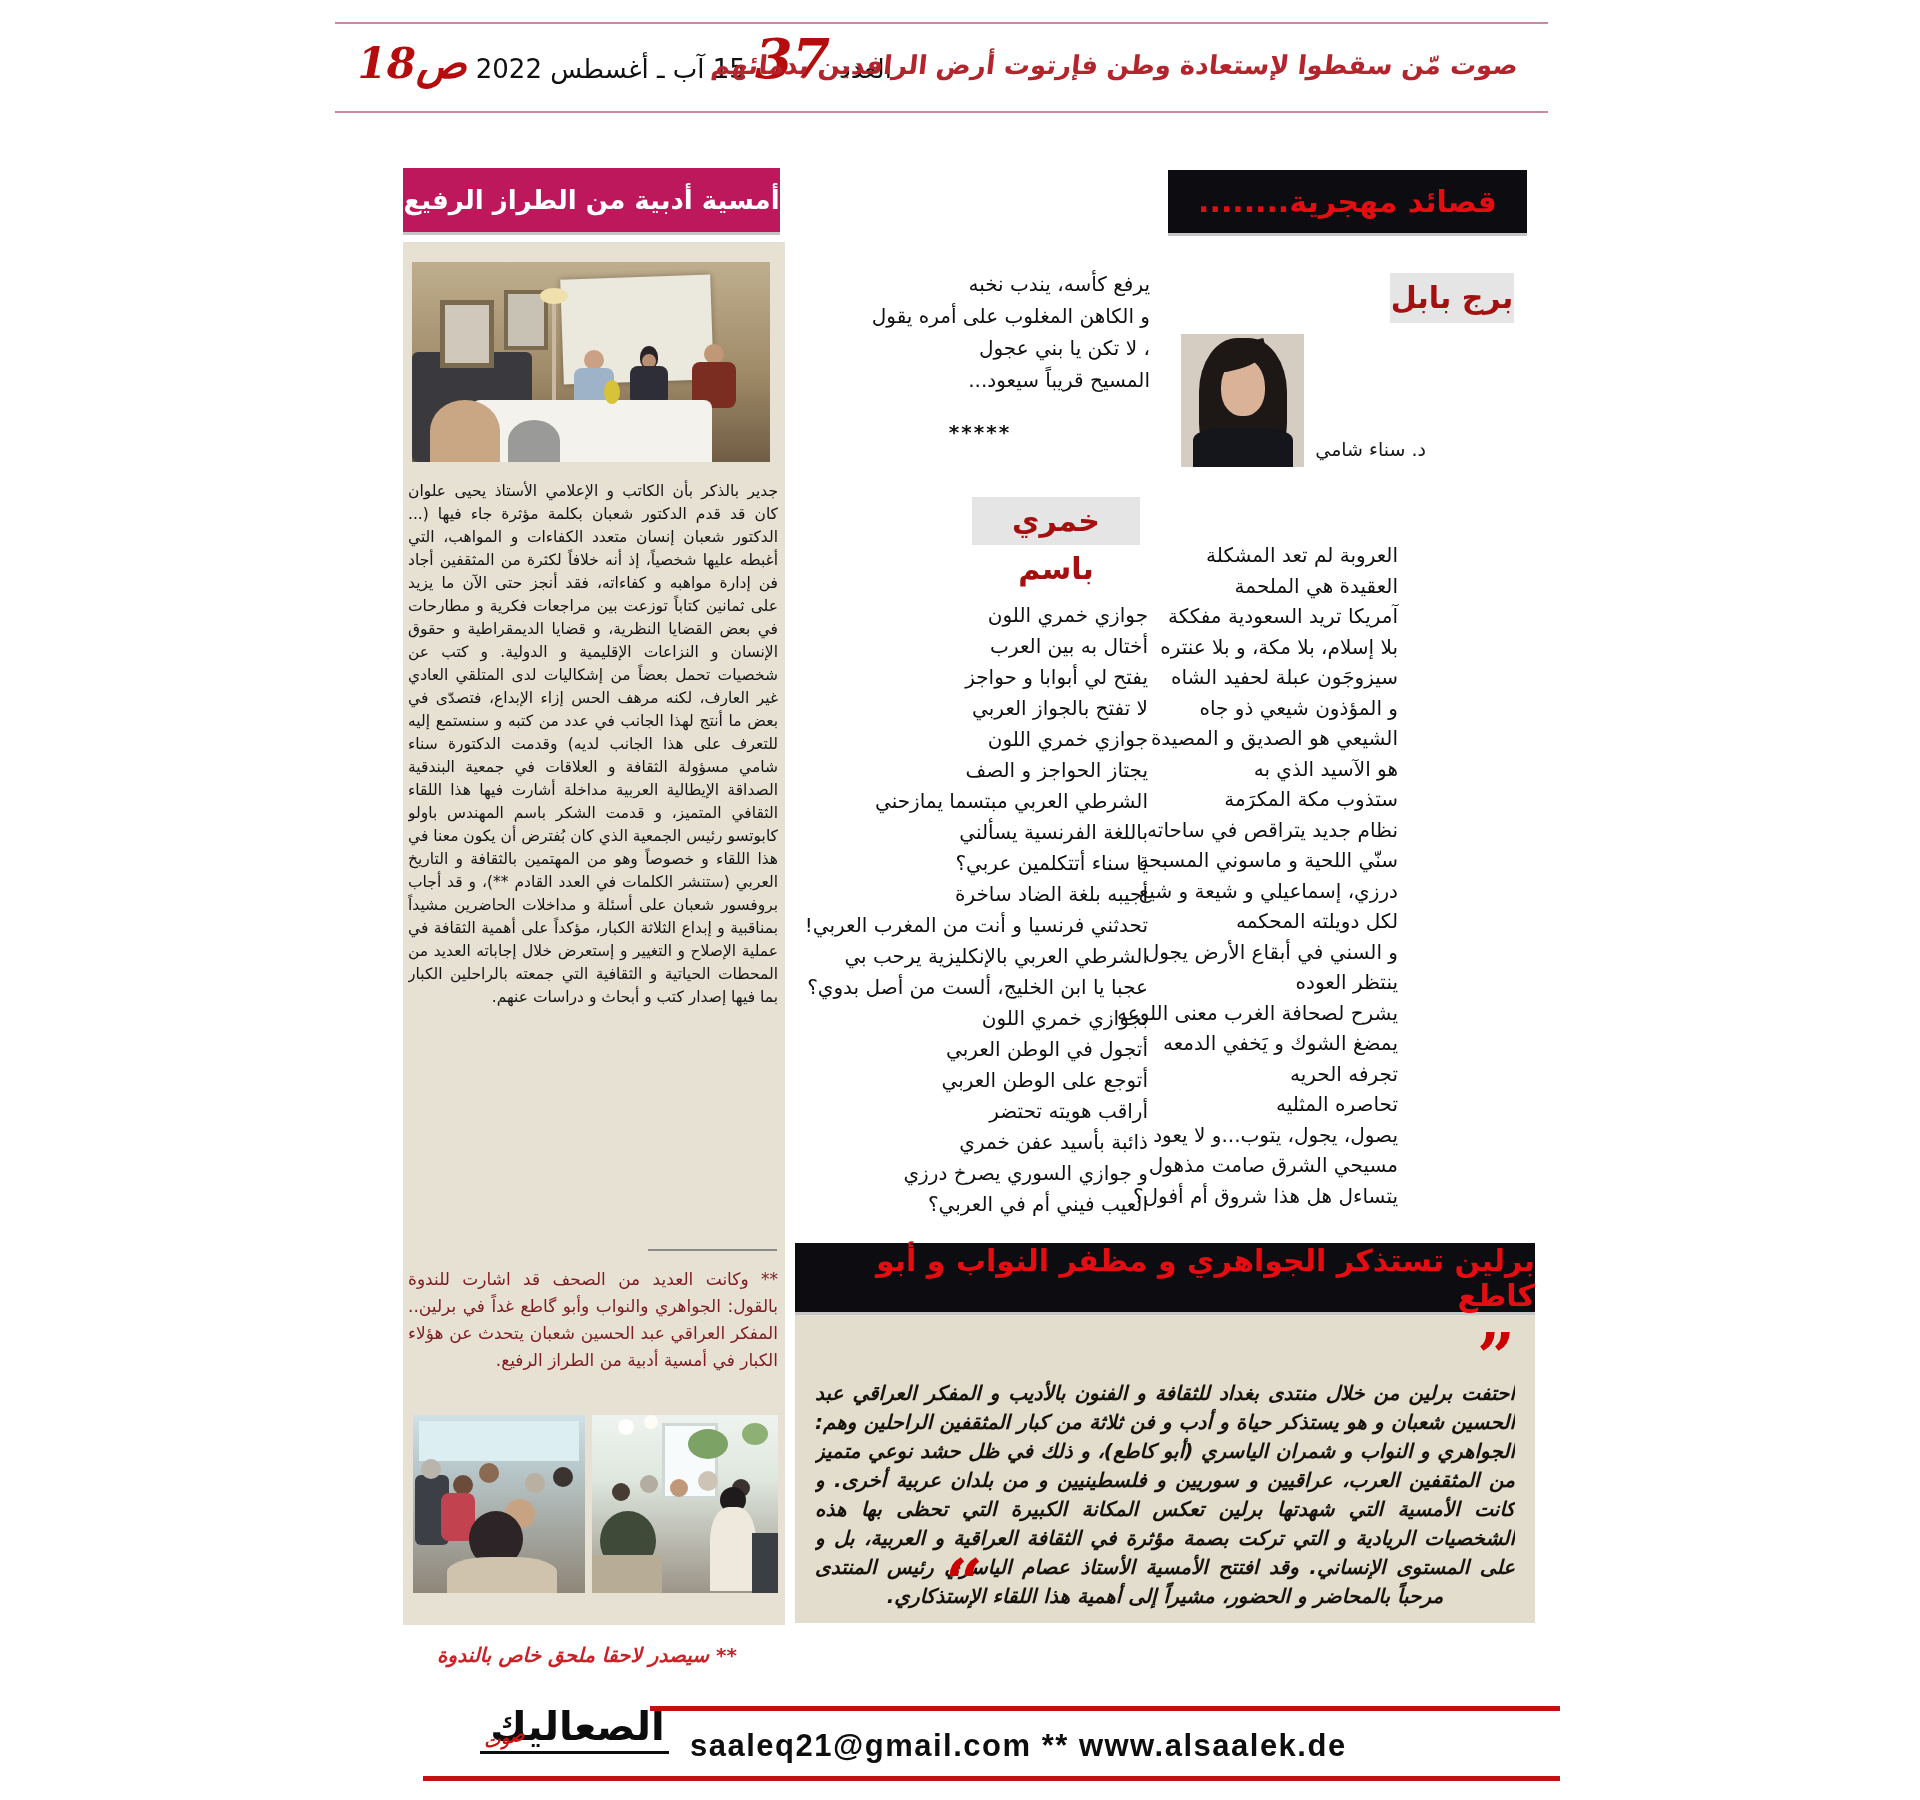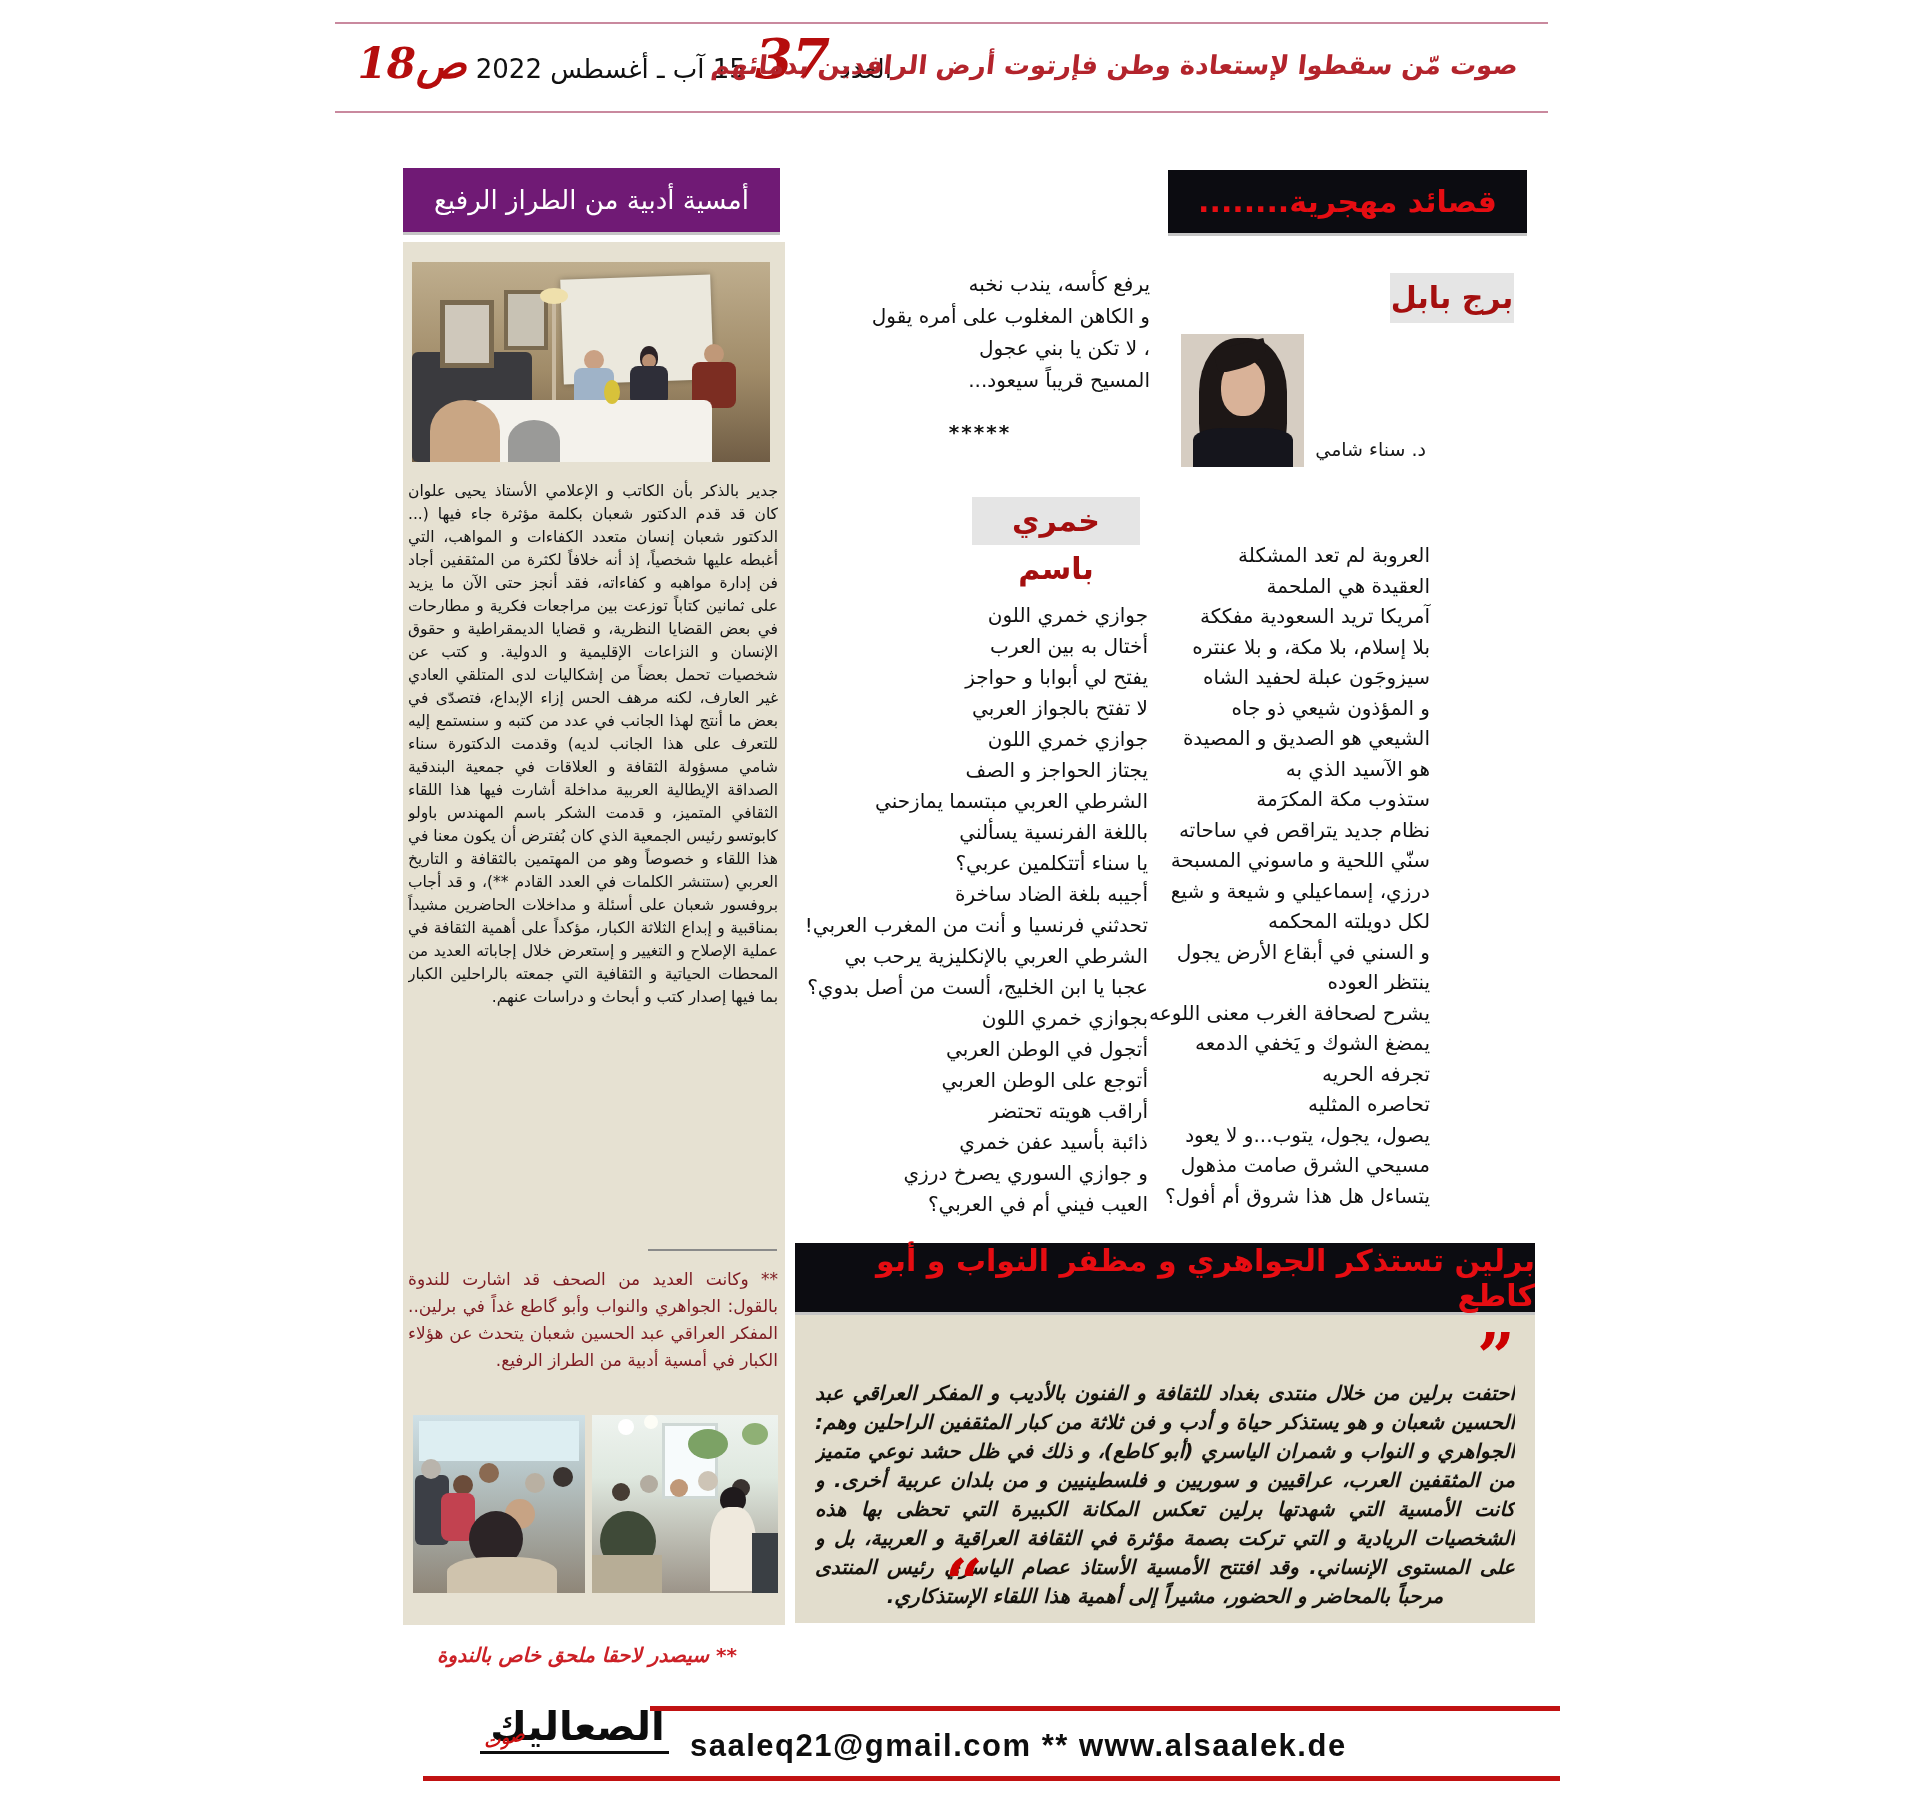--- a/index.html
+++ b/index.html
@@ -13,22 +13,22 @@
   .issue-word,.issue-date{font-size:26px;white-space:nowrap;}
   .issue-number{font-family:"DejaVu Serif",serif;font-style:italic;font-weight:bold;
                 font-size:54px;color:#b50d0d;line-height:.8;}
   .issue-page{font-family:"DejaVu Serif",serif;font-style:italic;font-weight:bold;
               font-size:42px;color:#b50d0d;line-height:.8;}
   .motto{position:absolute;top:50px;left:958px;width:560px;direction:rtl;text-align:left;
          font-weight:bold;font-size:26px;color:#b3242c;transform:skewX(-6deg);white-space:nowrap;}
   
   .banner{position:absolute;display:flex;align-items:center;justify-content:center;
           box-shadow:0 3px 0 rgba(150,150,150,.55);}
-  .banner-maroon{left:403px;top:168px;width:377px;height:64px;background:#701a75;
-                 color:#ffffff;font-weight:normal;font-size:26px;direction:rtl;}
+  .banner-maroon{left:403px;top:168px;width:377px;height:64px;background:#be185d;
+                 color:#ffffff;font-weight:bold;font-size:26px;direction:rtl;}
   .banner-black{background:#0c0c11;color:#e60d12;font-weight:bold;direction:rtl;}
   .mid-banner{left:800px;top:170px;width:349px;height:63px;font-size:31px;}
   .right-banner{left:1168px;top:170px;width:359px;height:63px;font-size:30px;}
   .berlin-banner{left:795px;top:1243px;width:740px;height:69px;font-size:30px;}
   
   .left-box{left:403px;top:242px;width:382px;height:1383px;background:#e6e1d2;}
   .berlin-box{left:795px;top:1315px;width:740px;height:308px;background:#e2ddcd;}
   
   .panel-photo{left:412px;top:262px;width:358px;height:200px;overflow:hidden;
                background:linear-gradient(180deg,#bfae8e 0%,#a08b68 55%,#705d45 100%);}
@@ -50,21 +50,21 @@
          letter-spacing:2px;color:#111;}
   .gray-title{position:absolute;background:#e5e5e5;color:#a40f0f;font-weight:bold;
               text-align:center;direction:rtl;}
   .mid-title{left:972px;top:497px;width:168px;height:48px;font-size:30px;line-height:48px;}
   .right-title{left:1390px;top:273px;width:124px;height:50px;font-size:30px;line-height:50px;}
   .poem-wine{left:790px;top:600px;width:358px;font-size:20px;line-height:31px;}
   
   .portrait-photo{left:1181px;top:334px;width:123px;height:133px;overflow:hidden;background:#d6cdc2;}
   .author-caption{left:1296px;top:438px;width:130px;direction:rtl;font-size:19px;color:#1a1a1a;
                   white-space:nowrap;}
-  .poem-babel{left:1092px;top:540px;width:338px;font-size:20px;line-height:30.5px;}
+  .poem-babel{left:1060px;top:540px;width:338px;font-size:20px;line-height:30.5px;}
   
   .quote{position:absolute;font-family:"DejaVu Serif",serif;font-weight:bold;color:#cc0000;
          font-size:66px;line-height:40px;}
   .quote-open{right:20px;top:22px;}
   .quote-close{left:150px;top:248px;}
   .berlin-text{position:absolute;left:20px;right:20px;top:64px;height:234px;overflow:hidden;
                direction:rtl;text-align:justify;text-align-last:center;font-style:italic;
                font-weight:bold;font-size:20px;line-height:29px;color:#15120c;}
   
   .footer-logo{left:477px;top:1688px;width:195px;height:80px;background:#ffffff;

